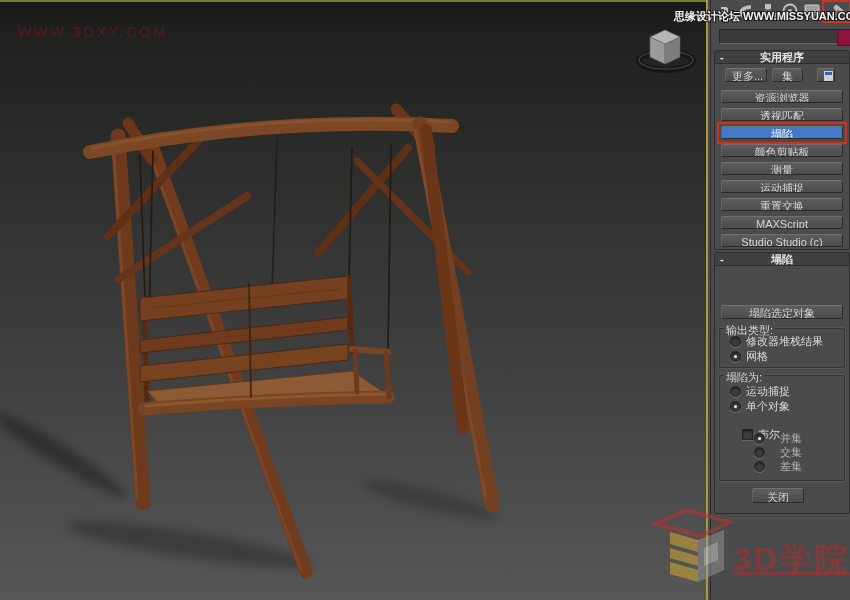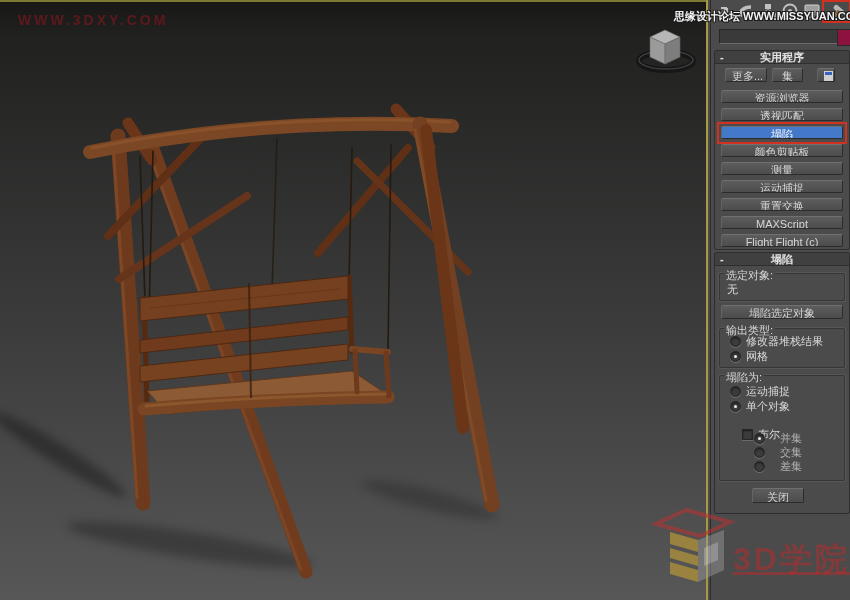--- a/index.html
+++ b/index.html
@@ -4,21 +4,21 @@
 <style>
   html,body{margin:0;padding:0;background:#222;}
   #screen{position:relative;width:850px;height:600px;overflow:hidden;
           font-family:"Liberation Sans","DejaVu Sans",sans-serif;background:#4b4b4b;}
   
   #viewport{position:absolute;left:0;top:0;width:708px;height:600px;}
   #viewport svg{display:block;}
   .vp-top-line{position:absolute;left:0;top:0;width:708px;height:2px;background:#7d7a33;z-index:5;}
   .vp-right-line{position:absolute;left:706px;top:0;width:2px;height:600px;background:#a89a3e;z-index:6;}
   
-  .wm-tl{position:absolute;left:18px;top:12px;width:200px;color:#5e191c;font-weight:bold;
+  .wm-tl{position:absolute;left:18px;top:24px;width:200px;color:#5e191c;font-weight:normal;
          font-size:14px;letter-spacing:3px;z-index:7;}
   .wm-tr{position:absolute;left:674px;top:9px;color:#f2f2f2;font-weight:bold;font-size:11px;
          white-space:nowrap;z-index:60;text-shadow:1px 1px 0 #1a1a1a,-1px -1px 0 #1a1a1a,
          1px -1px 0 #1a1a1a,-1px 1px 0 #1a1a1a;}
   .wm-br-text{position:absolute;left:733px;top:538px;font-size:32px;font-weight:bold;
          color:rgba(178,45,45,0.55);letter-spacing:3px;z-index:55;text-decoration:underline;}
   .wm-br-logo{position:absolute;left:650px;top:508px;z-index:54;opacity:.6;}
   
   #panel{position:absolute;left:710px;top:0;width:140px;height:600px;background:#4b4b4b;
          border-left:1px solid #2c2c2c;z-index:10;font-size:11px;color:#d9d9d9;}
@@ -238,34 +238,30 @@
       <button class="btn" style="left:6px;top:129px;width:122px;height:13px">
         <span>运动捕捉</span>
         </button>
       <button class="btn" style="left:6px;top:147px;width:122px;height:13px">
         <span>重置交换</span>
         </button>
       <button class="btn" style="left:6px;top:165px;width:122px;height:13px">
         <span>MAXScript</span>
         </button>
       <button class="btn" style="left:6px;top:183px;width:122px;height:13px">
-        <span>Flight Flight (c)</span>
+        <span>Studio Studio (c)</span>
         </button>
     </div>
 
     <div class="rollout" style="top:252px;height:260px">
       <div class="ro-head">
         <span class="ro-min">-</span>
         <span>塌陷</span>
       </div>
 
-      <div class="fset" style="left:4px;top:20px;width:124px;height:26px">
-        <span class="leg">选定对象:</span>
-        <span class="val" style="left:7px;top:8px">无</span>
-      </div>
 
       <button class="btn" style="left:6px;top:52px;width:122px;height:14px">
         <span style="line-height:13px">塌陷选定对象</span>
         </button>
 
       <div class="fset" style="left:4px;top:75px;width:124px;height:38px">
         <span class="leg">输出类型:</span>
         <div class="opt" style="left:10px;top:7px">
           <span class="radio"></span>
           <span class="lbl">修改器堆栈结果</span>

